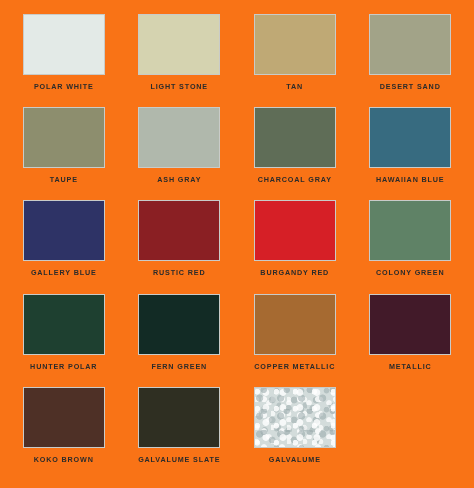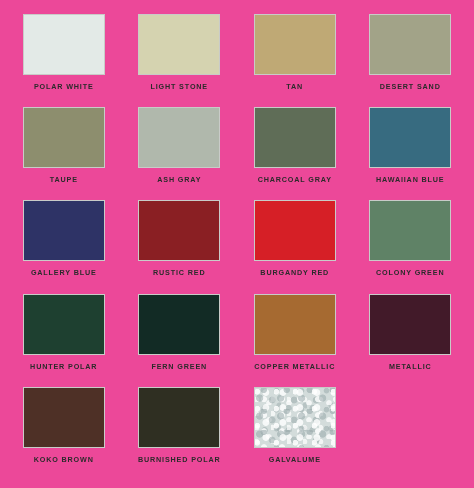--- a/index.html
+++ b/index.html
@@ -11,21 +11,21 @@
   body {
     width: 474px;
     height: 488px;
     font-family: "Liberation Sans", sans-serif;
     -webkit-font-smoothing: antialiased;
   }
   #chart-root {
     width: 474px;
     height: 488px;
     position: relative;
-    background: #ec4899;
+    background: #f97316;
     box-sizing: border-box;
   }
   .swatch-grid {
     display: grid;
     grid-template-columns: repeat(4, 1fr);
     grid-template-rows: repeat(5, 1fr);
     width: 474px;
     height: 488px;
     box-sizing: border-box;
     padding: 14px 6px 8px 6px;
@@ -133,21 +133,21 @@
       <div class="swatch-cell">
         <div class="swatch-chip" style="background: rgb(66, 26, 41);"></div>
         <div class="swatch-label">METALLIC</div>
       </div>
       <div class="swatch-cell">
         <div class="swatch-chip" style="background: rgb(78, 48, 38);"></div>
         <div class="swatch-label">KOKO BROWN</div>
       </div>
       <div class="swatch-cell">
         <div class="swatch-chip" style="background: rgb(47, 47, 34);"></div>
-        <div class="swatch-label">BURNISHED POLAR</div>
+        <div class="swatch-label">GALVALUME SLATE</div>
       </div>
       <div class="swatch-cell">
         <div class="swatch-chip" style="background: rgb(211, 220, 219);">
           <div class="swatch-texture" style="background-color: rgb(211, 220, 219); background-image: radial-gradient(circle at 12% 22%, rgba(255, 255, 255, 0.85) 0px, rgba(255, 255, 255, 0.85) 2.5px, rgba(0, 0, 0, 0) 3.2px), radial-gradient(circle at 38% 9%, rgba(150, 166, 168, 0.55) 0px, rgba(150, 166, 168, 0.55) 2.8px, rgba(0, 0, 0, 0) 3.6px), radial-gradient(circle at 64% 30%, rgba(255, 255, 255, 0.8) 0px, rgba(255, 255, 255, 0.8) 3px, rgba(0, 0, 0, 0) 3.8px), radial-gradient(circle at 86% 14%, rgba(150, 166, 168, 0.5) 0px, rgba(150, 166, 168, 0.5) 2.4px, rgba(0, 0, 0, 0) 3.2px), radial-gradient(circle at 22% 56%, rgba(146, 163, 165, 0.5) 0px, rgba(146, 163, 165, 0.5) 3.2px, rgba(0, 0, 0, 0) 4px), radial-gradient(circle at 50% 70%, rgba(255, 255, 255, 0.8) 0px, rgba(255, 255, 255, 0.8) 2.6px, rgba(0, 0, 0, 0) 3.4px), radial-gradient(circle at 78% 60%, rgba(150, 166, 168, 0.5) 0px, rgba(150, 166, 168, 0.5) 3px, rgba(0, 0, 0, 0) 3.8px), radial-gradient(circle at 8% 84%, rgba(255, 255, 255, 0.7) 0px, rgba(255, 255, 255, 0.7) 2.6px, rgba(0, 0, 0, 0) 3.4px), radial-gradient(circle at 40% 92%, rgba(146, 163, 165, 0.45) 0px, rgba(146, 163, 165, 0.45) 2.8px, rgba(0, 0, 0, 0) 3.6px), radial-gradient(circle at 70% 88%, rgba(255, 255, 255, 0.75) 0px, rgba(255, 255, 255, 0.75) 2.4px, rgba(0, 0, 0, 0) 3.2px), radial-gradient(circle at 94% 76%, rgba(150, 166, 168, 0.45) 0px, rgba(150, 166, 168, 0.45) 2.6px, rgba(0, 0, 0, 0) 3.4px); background-size: 19px 17px, 23px 21px, 17px 15px, 25px 19px, 21px 18px, 18px 16px, 22px 20px, 16px 14px, 24px 22px, 20px 17px, 26px 23px;"></div>
         </div>
         <div class="swatch-label">GALVALUME</div>
       </div>
     </div>
 </div>
 

